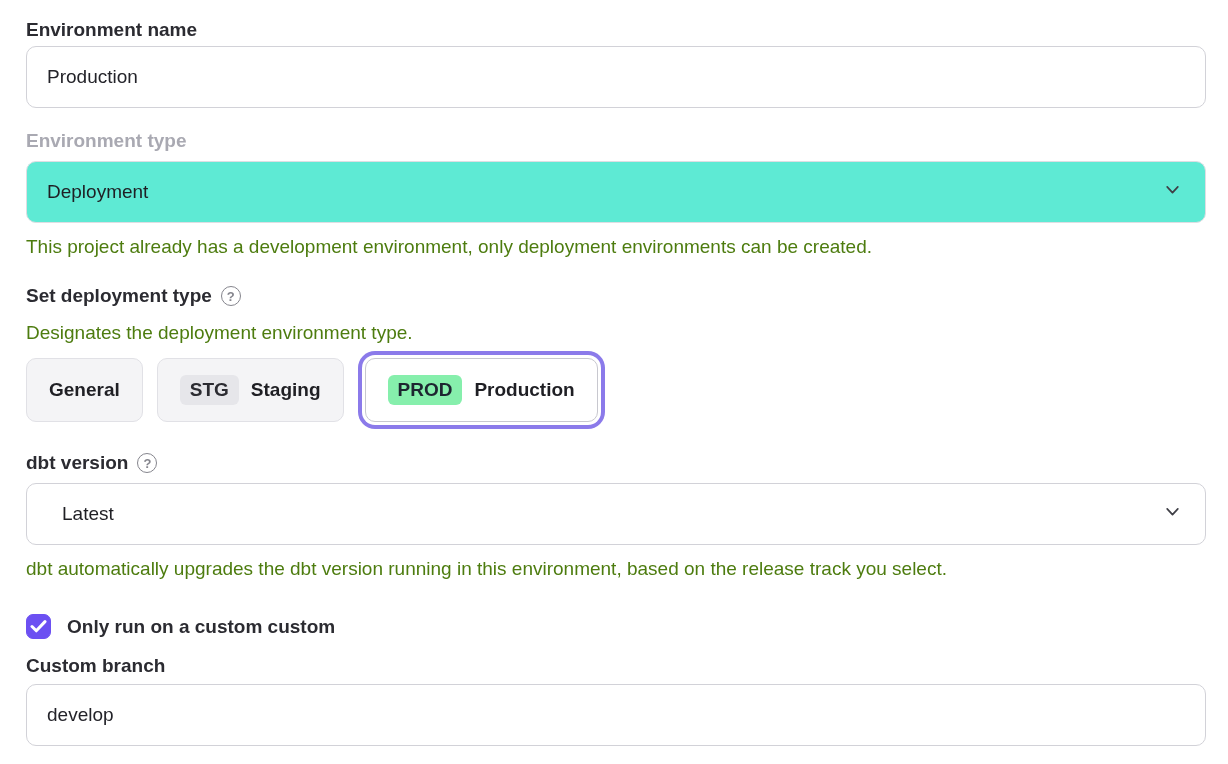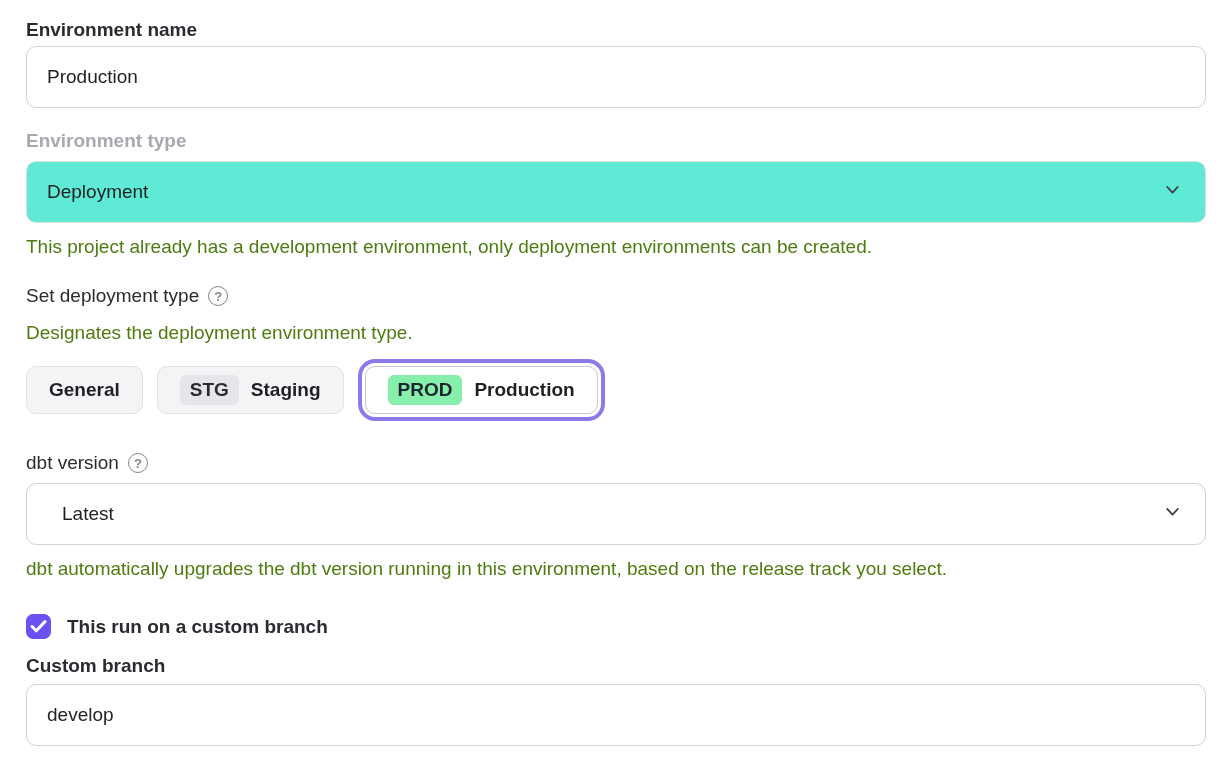--- a/index.html
+++ b/index.html
@@ -55,21 +55,21 @@
     color: #4d7c0f;
   }
 
   .section-head {
     display: flex;
     align-items: center;
     gap: 9px;
   }
   .section-title {
     font-size: 19px;
-    font-weight: 400;
+    font-weight: 700;
     line-height: 24px;
     color: #2b2b31;
   }
   .help-icon {
     width: 20px;
     height: 20px;
     border: 1.6px solid #85858d;
     border-radius: 50%;
     color: #85858d;
     font-size: 13px;
@@ -83,21 +83,21 @@
   }
 
   .seg-row {
     display: flex;
     align-items: center;
     gap: 14px;
     margin-top: 12px;
     height: 66px;
   }
   .seg-btn {
-    height: 48px;
+    height: 64px;
     border: 1px solid #e1e1e6;
     background: #f4f4f6;
     border-radius: 10px;
     display: inline-flex;
     align-items: center;
     gap: 12px;
     padding: 0 22px;
     font-family: inherit;
     font-size: 19px;
     font-weight: 600;
@@ -215,19 +215,19 @@
     </span>
   </div>
   <div class="helper mt-helper">dbt automatically upgrades the dbt version running in this environment, based on the release track you select.</div>
 
   <div class="check-row">
     <span class="checkbox checked">
       <svg width="17" height="13" viewBox="0 0 17 13" fill="none">
         <path d="M2 6.5 L6.3 10.8 L15 1.6" stroke="#ffffff" stroke-width="3" stroke-linecap="round" stroke-linejoin="round"></path>
       </svg>
     </span>
-    <span class="check-label">This run on a custom branch</span>
+    <span class="check-label">Only run on a custom custom</span>
   </div>
 
   <label class="field-label mt-custom">Custom branch</label>
   <input class="text-input mt-input-sm" type="text" value="develop" style="">
 
 </div>
 
 </body></html>

